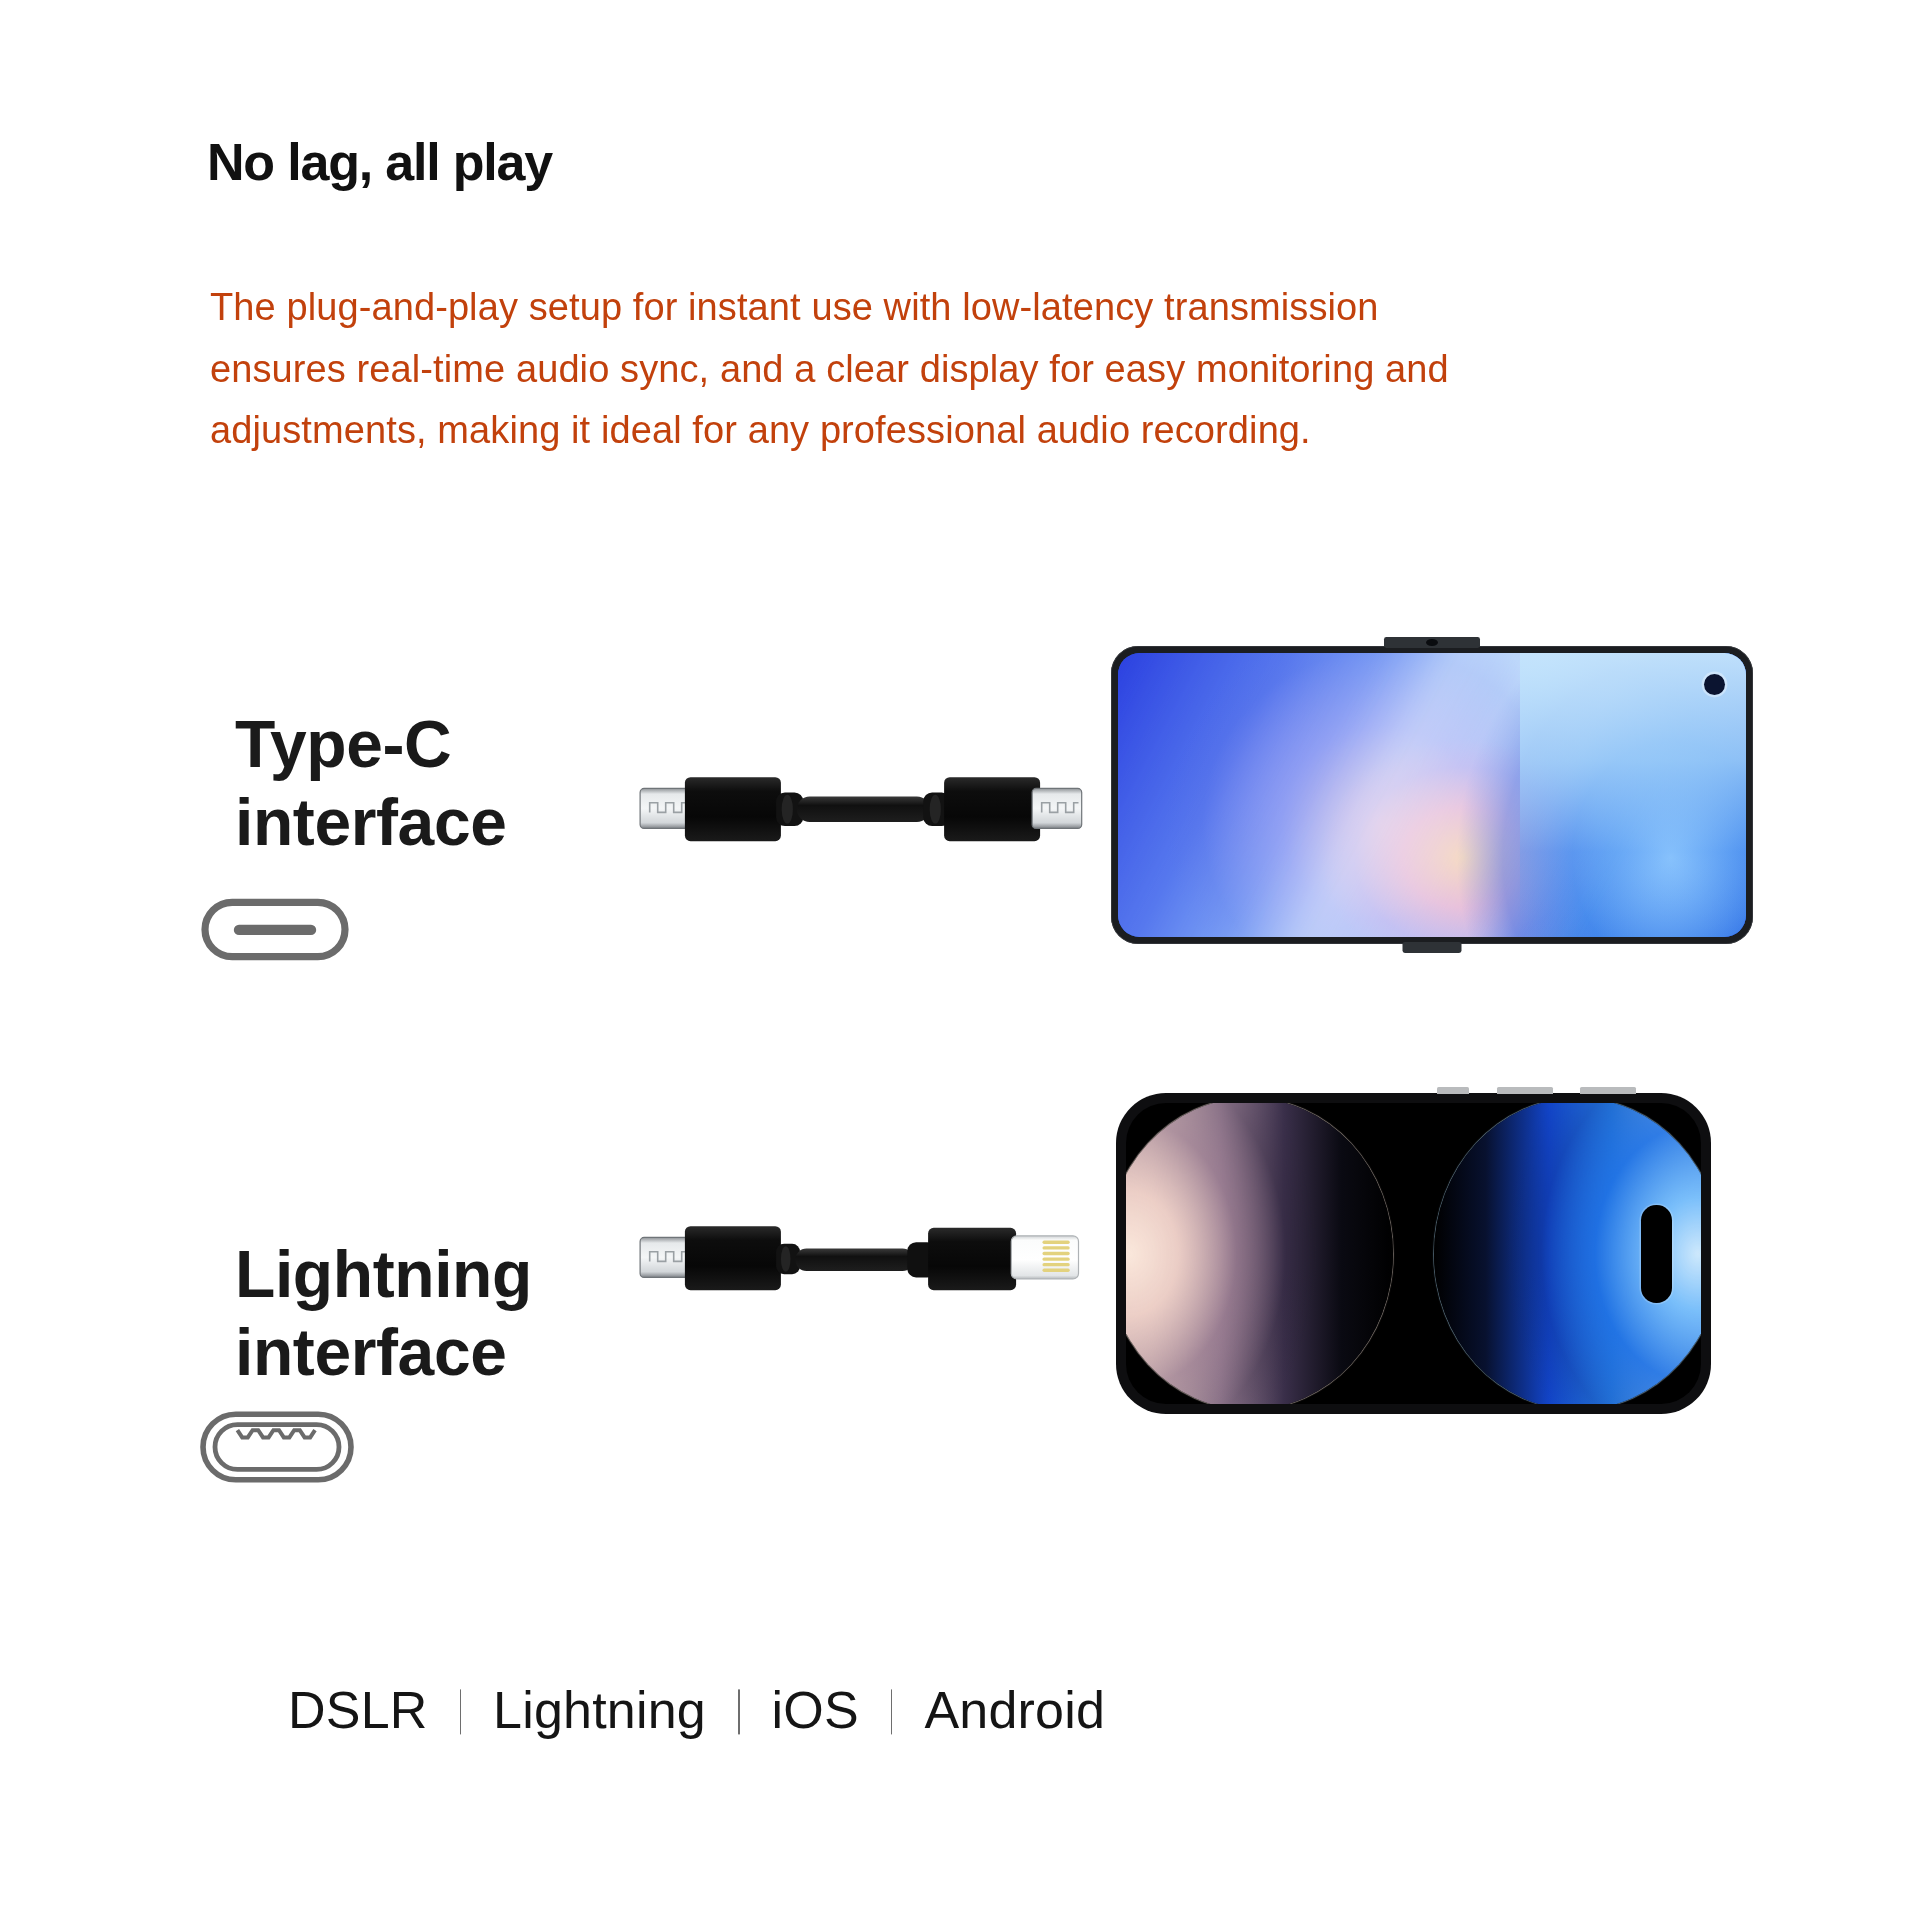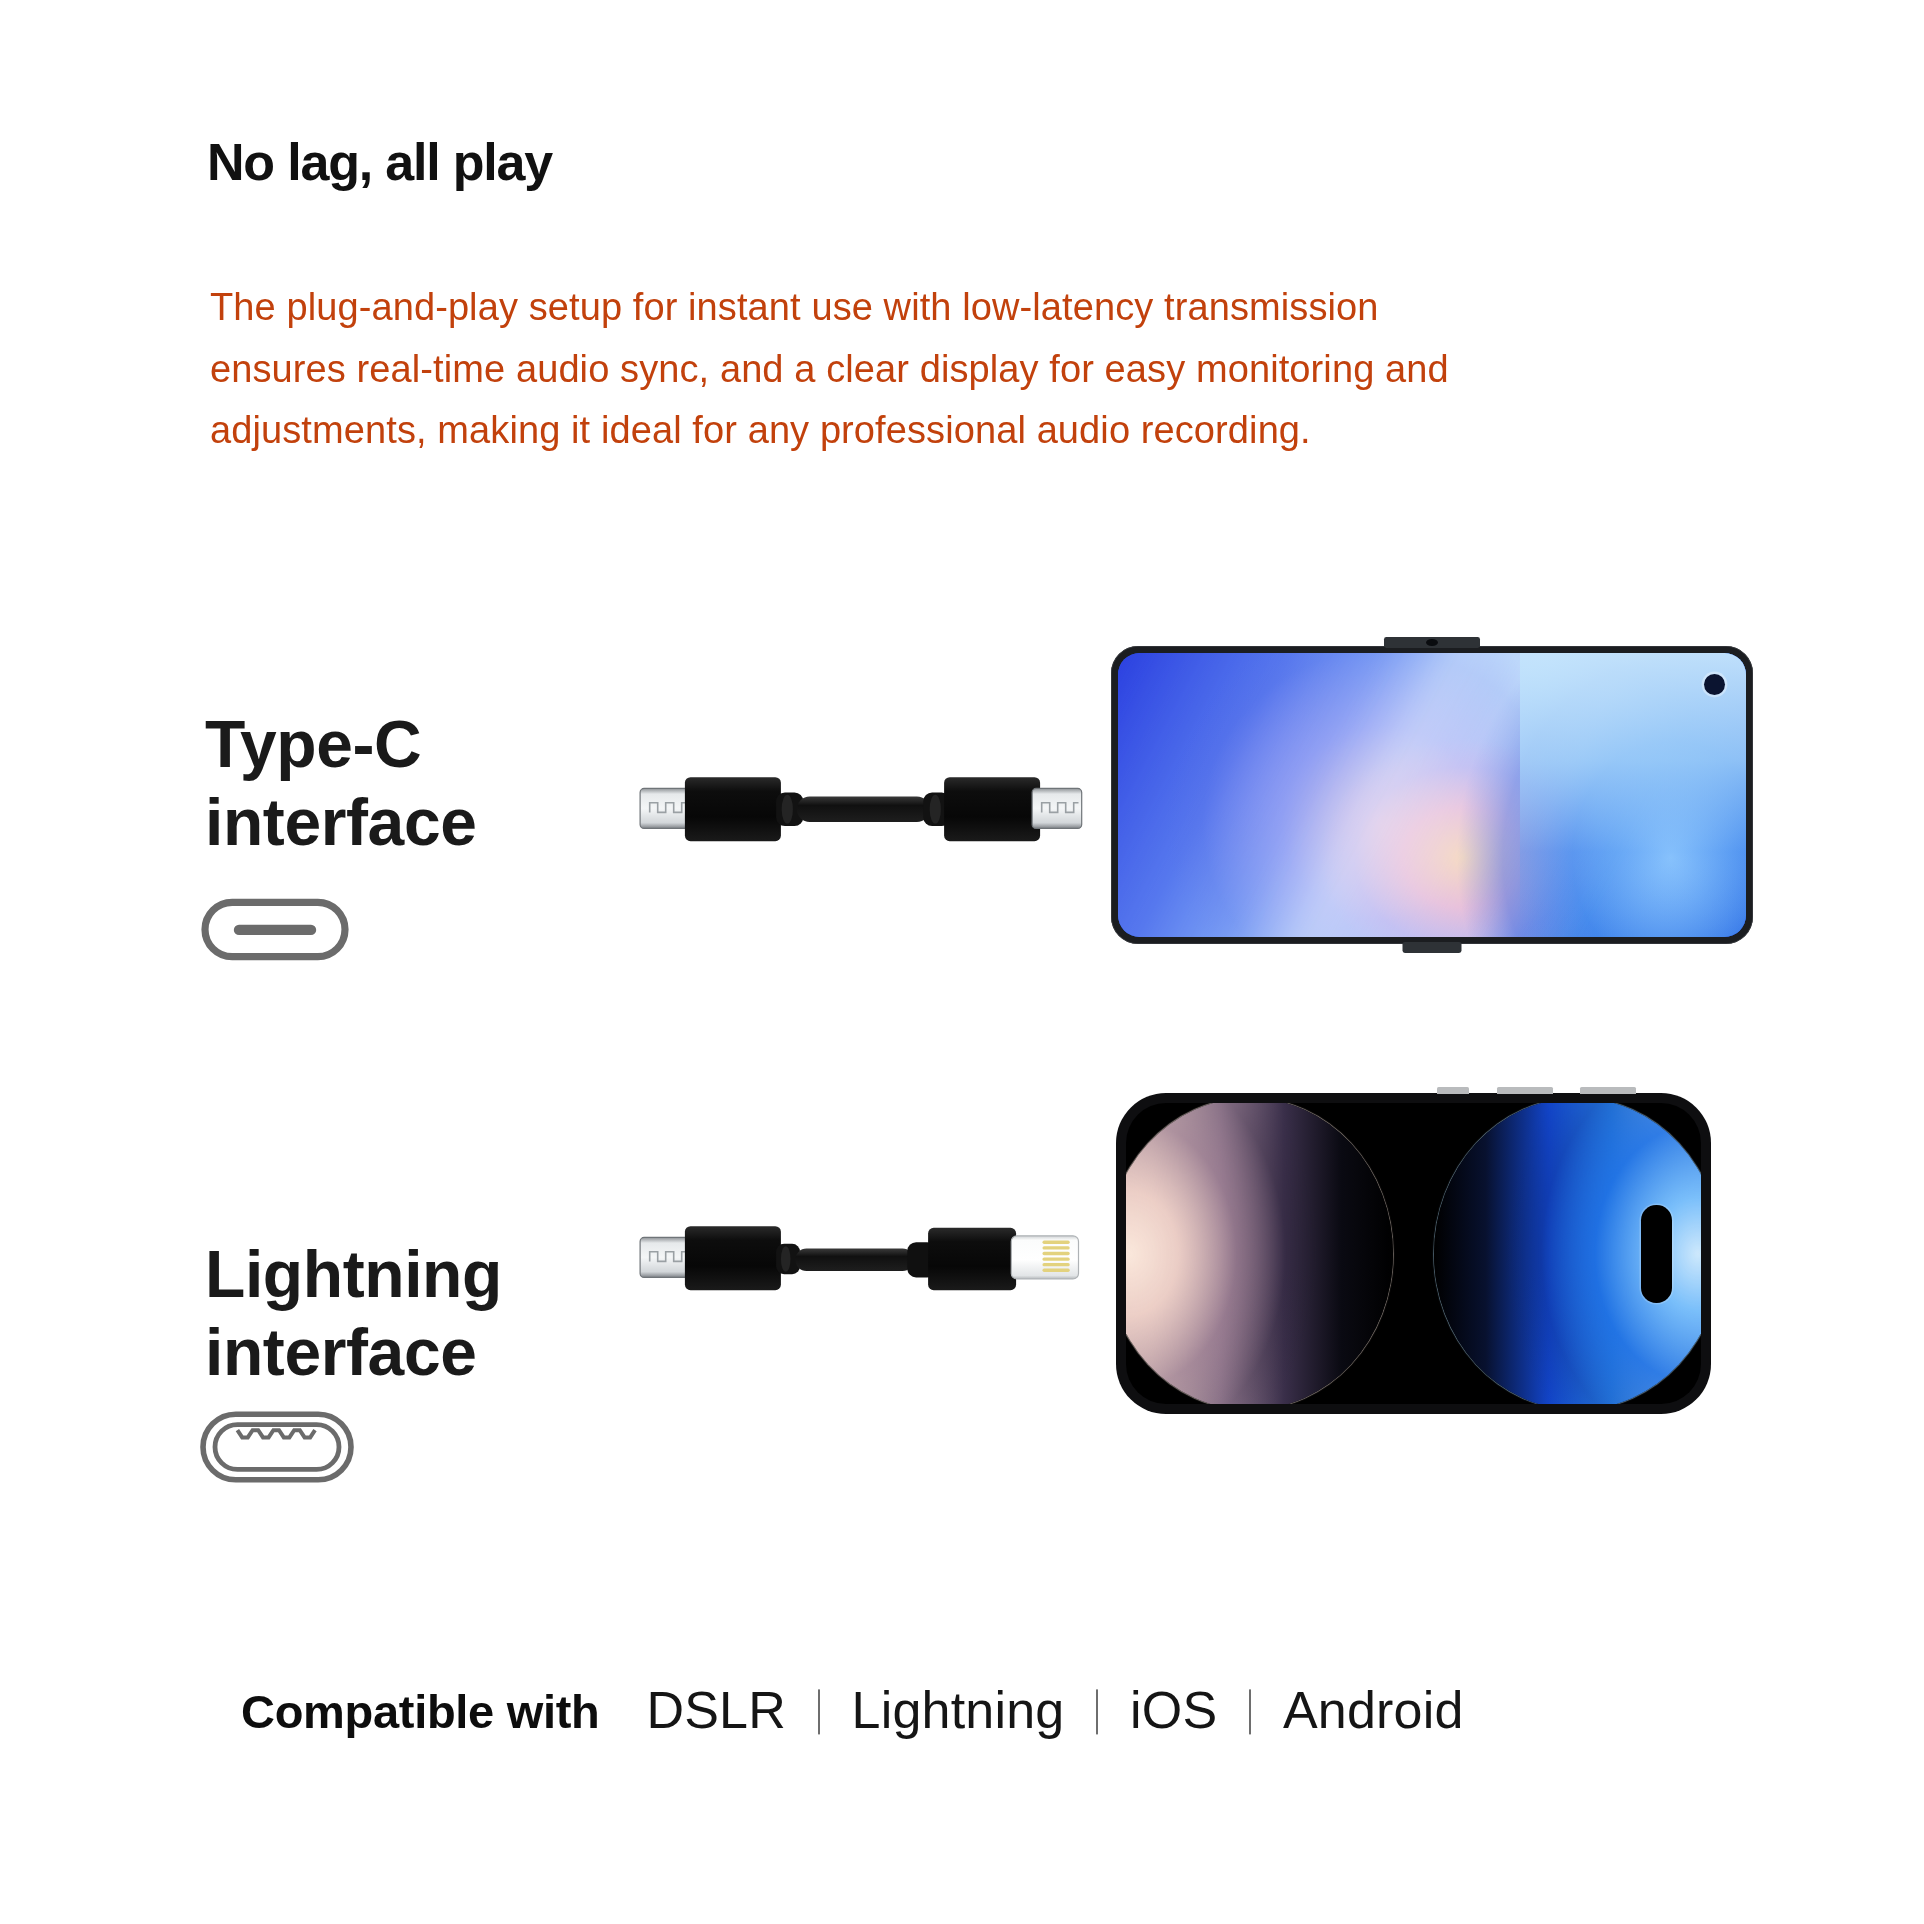--- a/index.html
+++ b/index.html
@@ -49,20 +49,21 @@
   .row-typec { top: 626px; height: 385px; }
   .row-lightning { top: 1067px; height: 401px; }
 
   .iface-label {
     position: absolute;
     font-size: 66px;
     font-weight: 600;
     color: #1a1a1a;
     line-height: 1.18;
     letter-spacing: -0.4px;
+    margin-left: 30px;
   }
   .iface-label-typec { left: 205px; top: 80px; }
   .iface-label-lightning { left: 205px; top: 169px; }
 
   
   .port-icon { position: absolute; }
   .port-icon-typec { left: 201px; top: 898px; }
   .port-icon-lightning { left: 199px; top: 1410px; }
 
   
@@ -403,21 +404,20 @@
   <div class="ip-btn ip-btn-2"></div>
   <div class="ip-btn ip-btn-3"></div>
   <div class="screen">
     <div class="ip-loop-left"></div>
     <div class="ip-loop-right"></div>
     <div class="ip-island"></div>
   </div>
 </div>
 
 <div class="compat-bar">
-  <span class="compat-title">Compatible with</span>
   <span class="compat-list">
     <span class="compat-item">DSLR</span>
     <span class="compat-sep"></span>
     <span class="compat-item">Lightning</span>
     <span class="compat-sep"></span>
     <span class="compat-item">iOS</span>
     <span class="compat-sep"></span>
     <span class="compat-item">Android</span>
   </span>
 </div>

